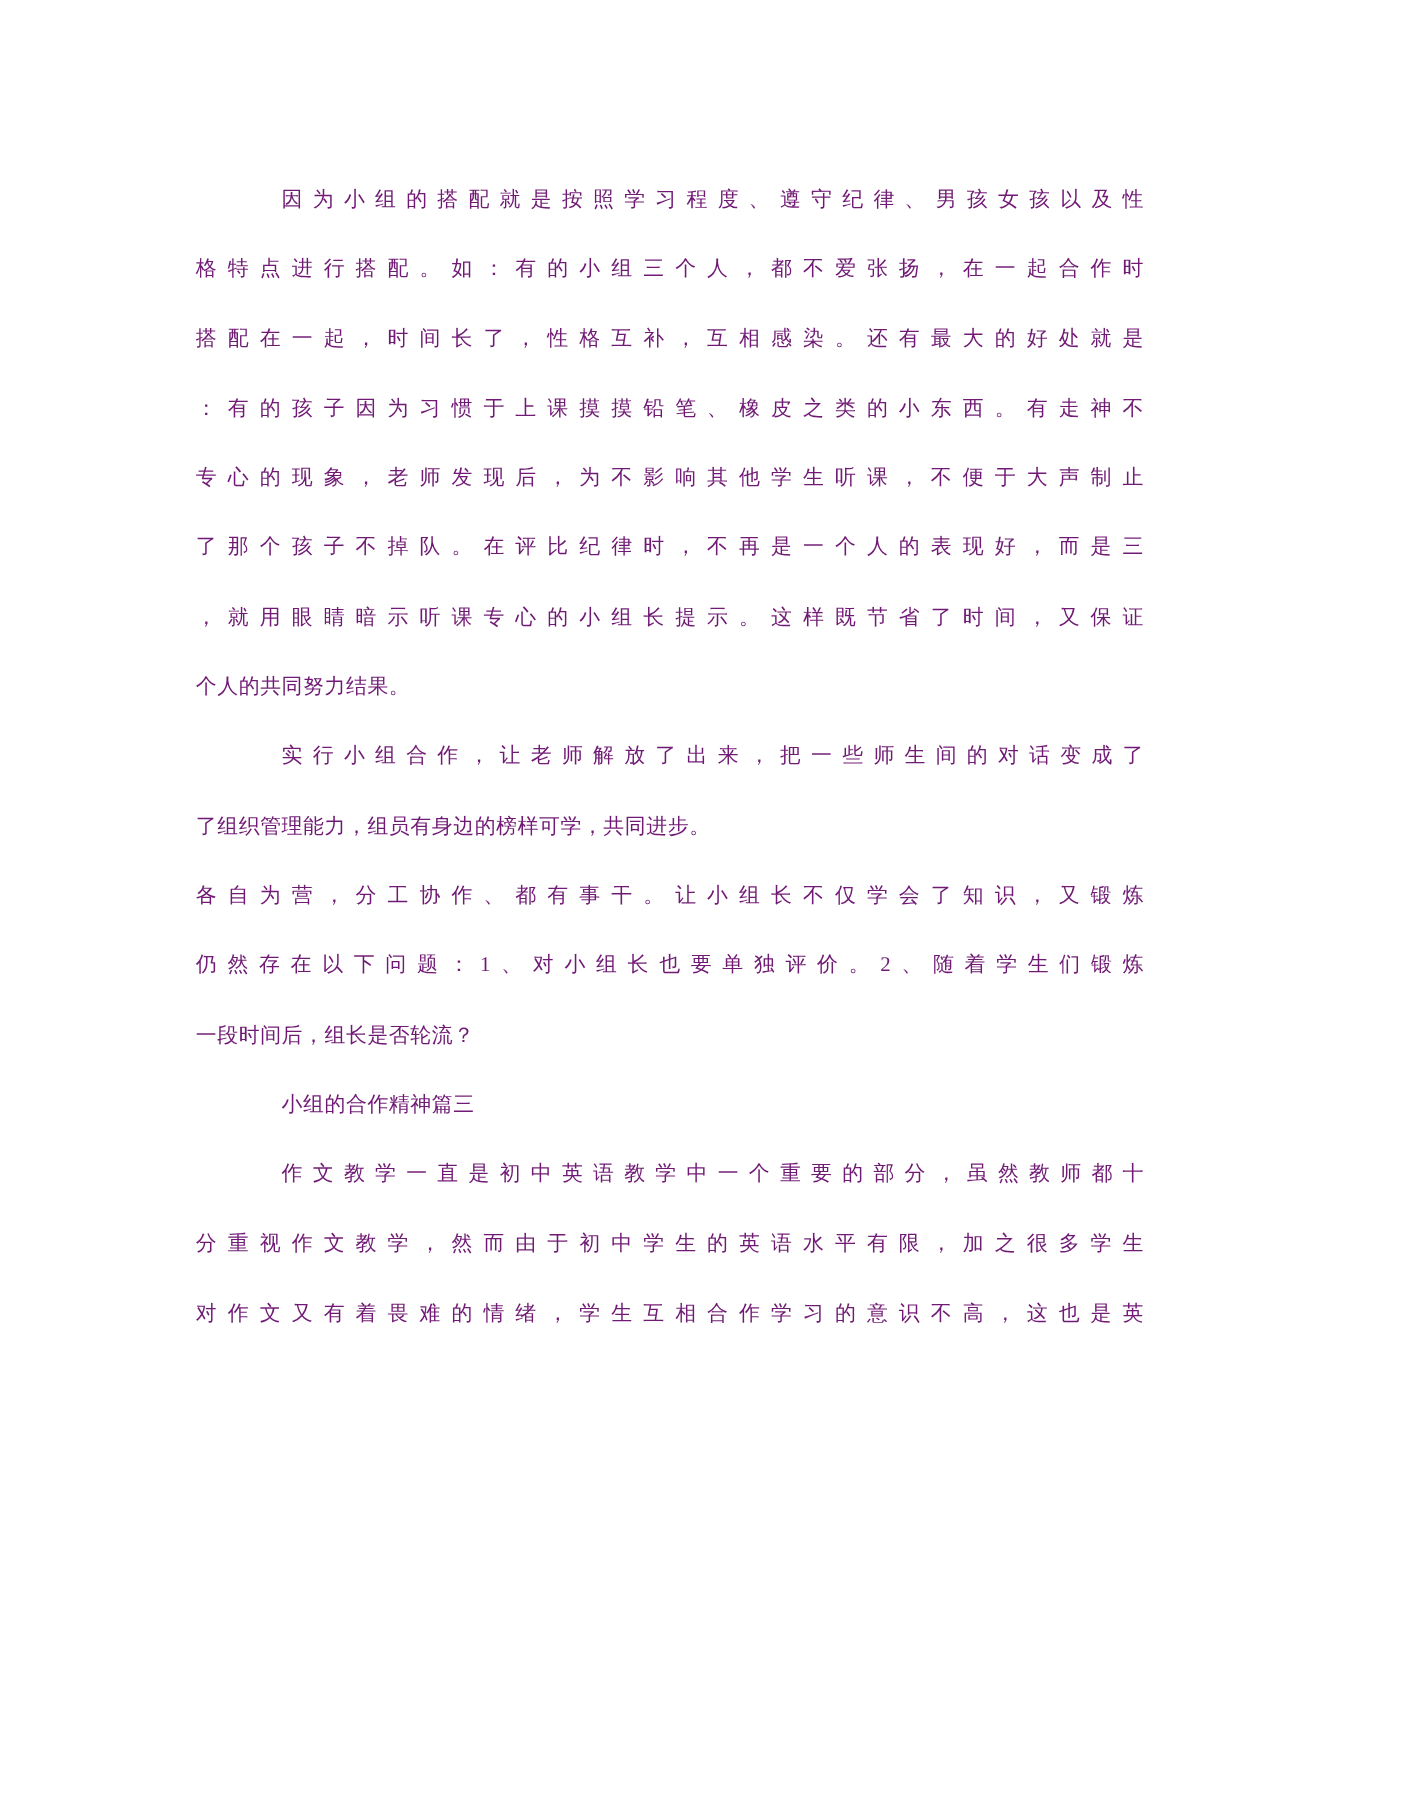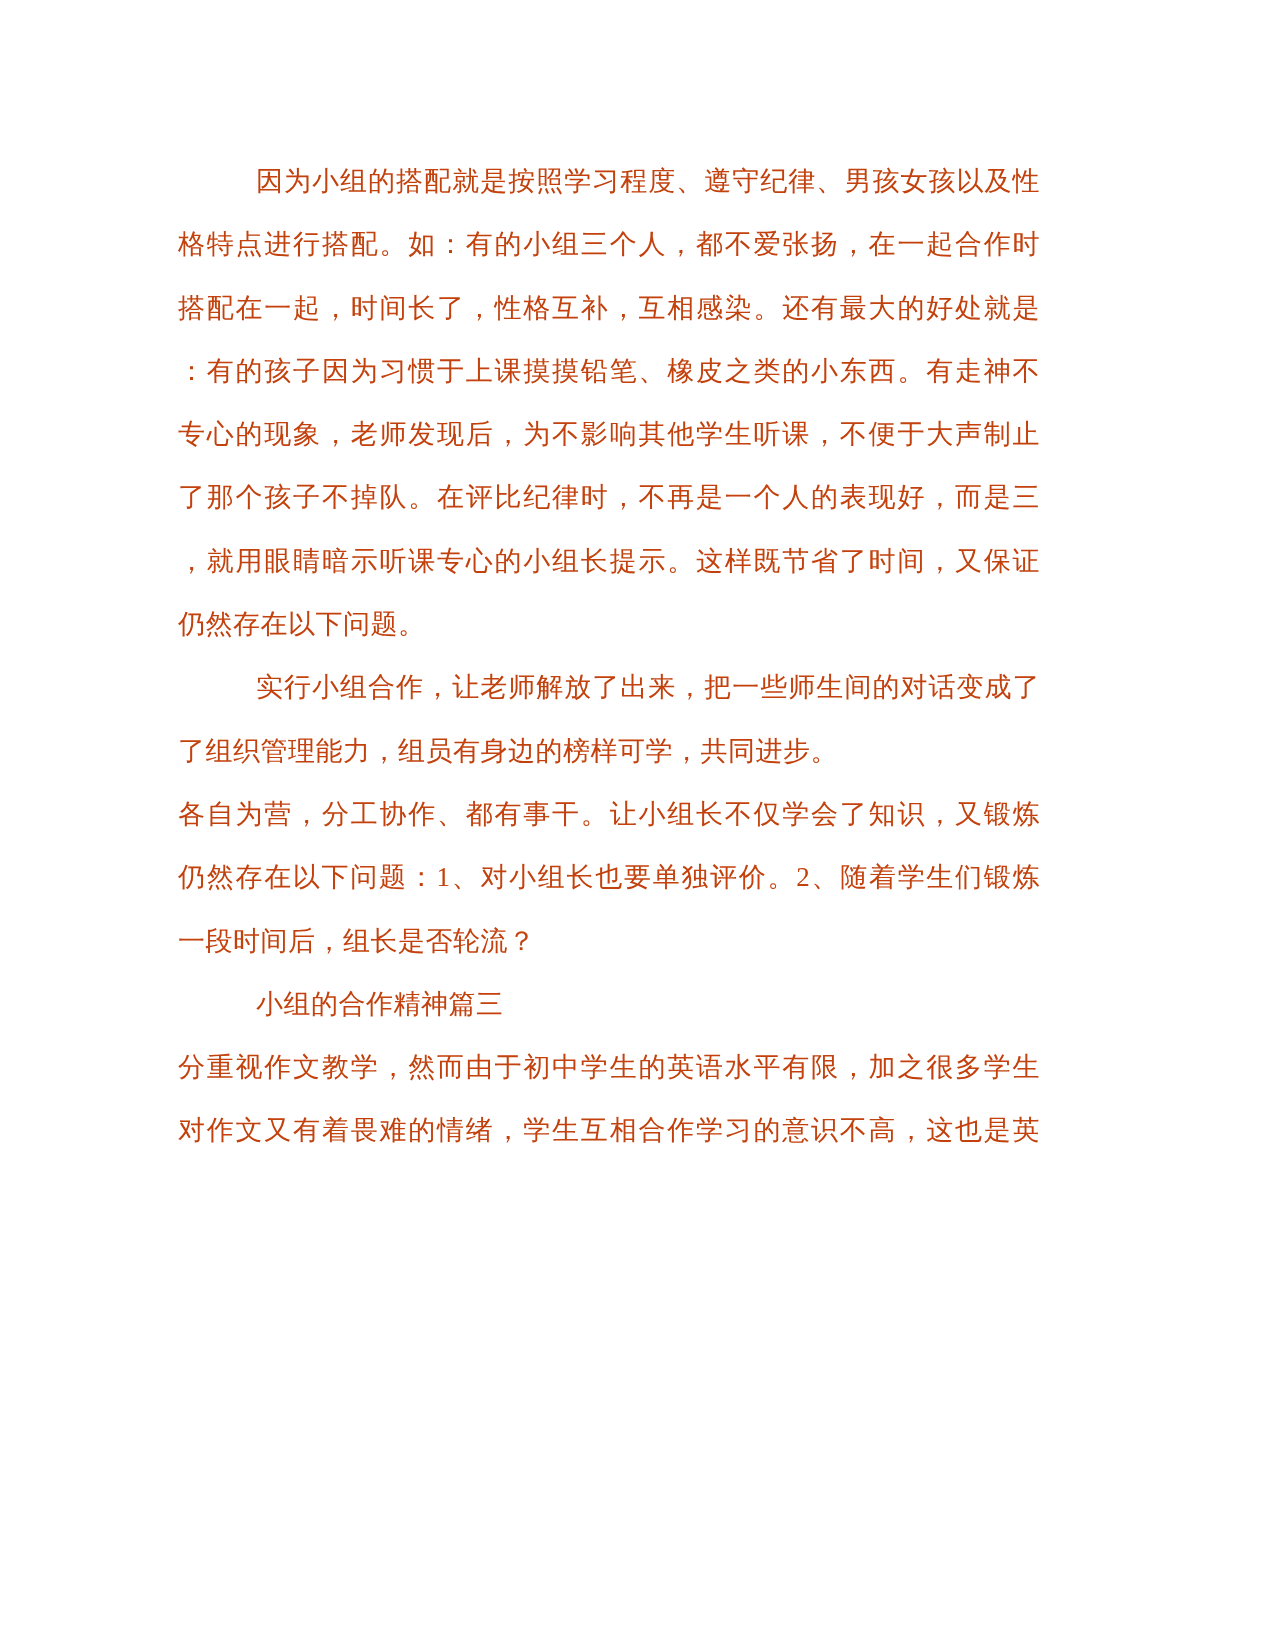--- a/index.html
+++ b/index.html
@@ -22,24 +22,24 @@
     left: 178px;
     width: 862px;
   }
   .paragraph {
     margin: 0;
     padding: 0;
   }
   .text-line {
     height: 63.3px;
     line-height: 63.3px;
-    font-size: 27px;
+    font-size: 19px;
     letter-spacing: 0.5px;
     white-space: nowrap;
-    color: #c2410c;
+    color: #701a75;
   }
   
   .text-line.full {
     white-space: normal;
     text-align: justify;
     text-align-last: justify;
     text-justify: inter-character;
   }
   
   .text-line.indent {
@@ -57,32 +57,33 @@
 <div class="page">
   <div class="text-block">
       <div class="paragraph">
         <div class="text-line full indent">因为小组的搭配就是按照学习程度、遵守纪律、男孩女孩以及性</div>
         <div class="text-line full">格特点进行搭配。如：有的小组三个人，都不爱张扬，在一起合作时</div>
         <div class="text-line full">搭配在一起，时间长了，性格互补，互相感染。还有最大的好处就是</div>
         <div class="text-line full">：有的孩子因为习惯于上课摸摸铅笔、橡皮之类的小东西。有走神不</div>
         <div class="text-line full">专心的现象，老师发现后，为不影响其他学生听课，不便于大声制止</div>
         <div class="text-line full">了那个孩子不掉队。在评比纪律时，不再是一个人的表现好，而是三</div>
         <div class="text-line full">，就用眼睛暗示听课专心的小组长提示。这样既节省了时间，又保证</div>
-        <div class="text-line short">仍然存在以下问题。</div>
+        <div class="text-line short">个人的共同努力结果。</div>
       </div>
       <div class="paragraph">
         <div class="text-line full indent">实行小组合作，让老师解放了出来，把一些师生间的对话变成了</div>
         <div class="text-line short">了组织管理能力，组员有身边的榜样可学，共同进步。</div>
         <div class="text-line full">各自为营，分工协作、都有事干。让小组长不仅学会了知识，又锻炼</div>
       </div>
       <div class="paragraph">
         <div class="text-line full">仍然存在以下问题：1、对小组长也要单独评价。2、随着学生们锻炼</div>
         <div class="text-line short">一段时间后，组长是否轮流？</div>
       </div>
       <div class="paragraph">
         <div class="text-line short indent">小组的合作精神篇三</div>
       </div>
       <div class="paragraph">
+        <div class="text-line full indent">作文教学一直是初中英语教学中一个重要的部分，虽然教师都十</div>
         <div class="text-line full">分重视作文教学，然而由于初中学生的英语水平有限，加之很多学生</div>
         <div class="text-line full">对作文又有着畏难的情绪，学生互相合作学习的意识不高，这也是英</div>
       </div>
     </div>
 </div>
 
 </body></html>

